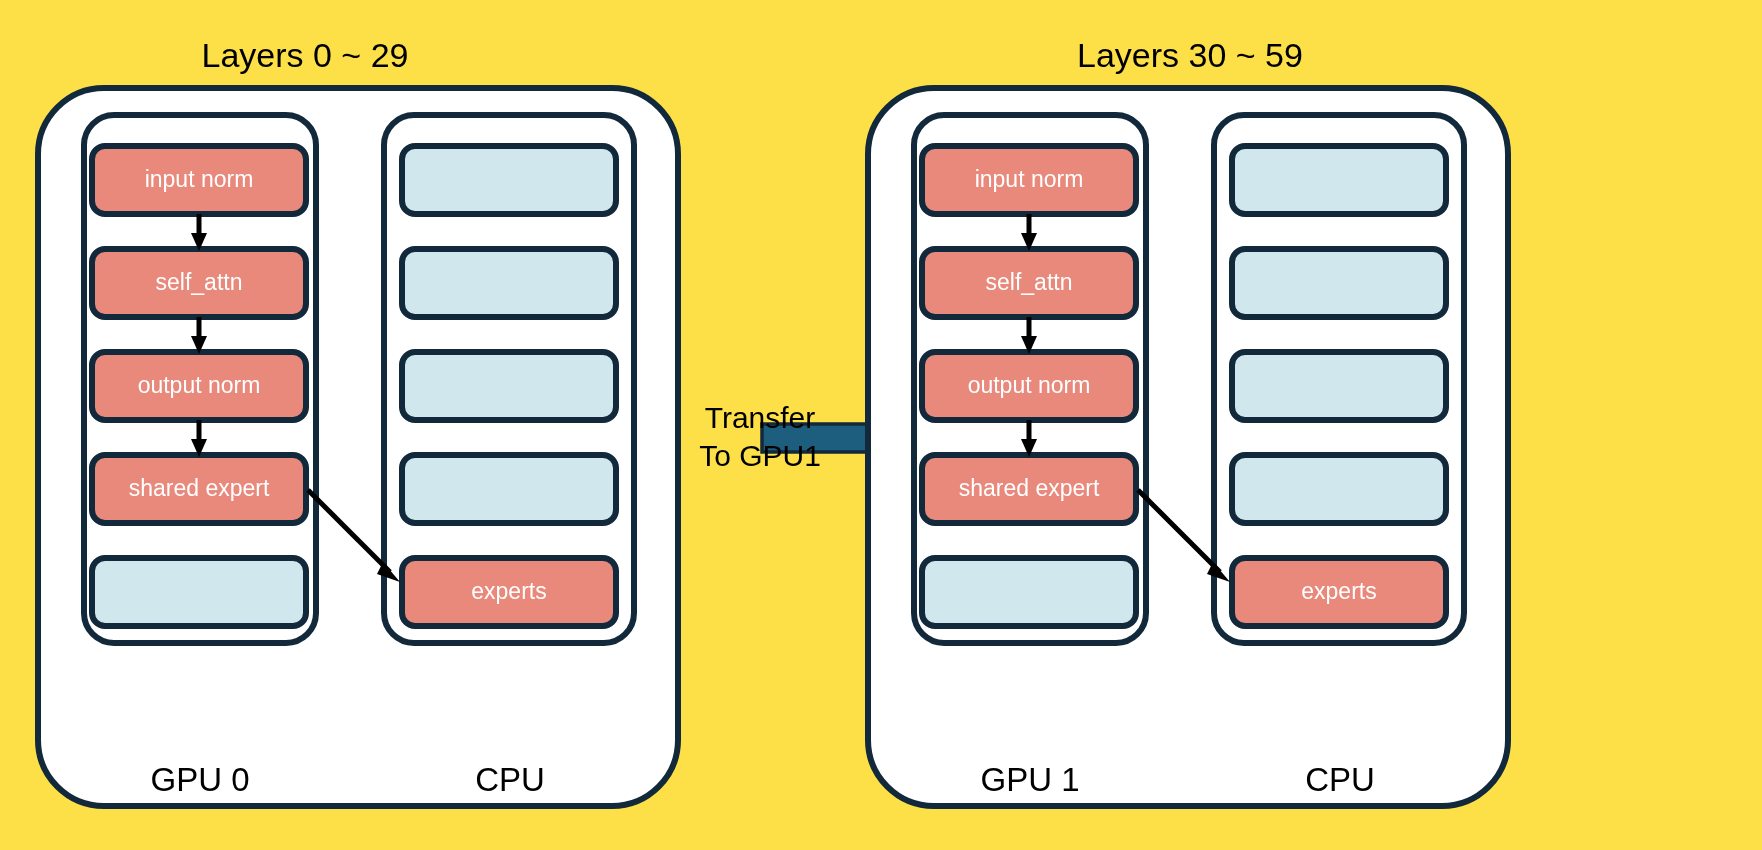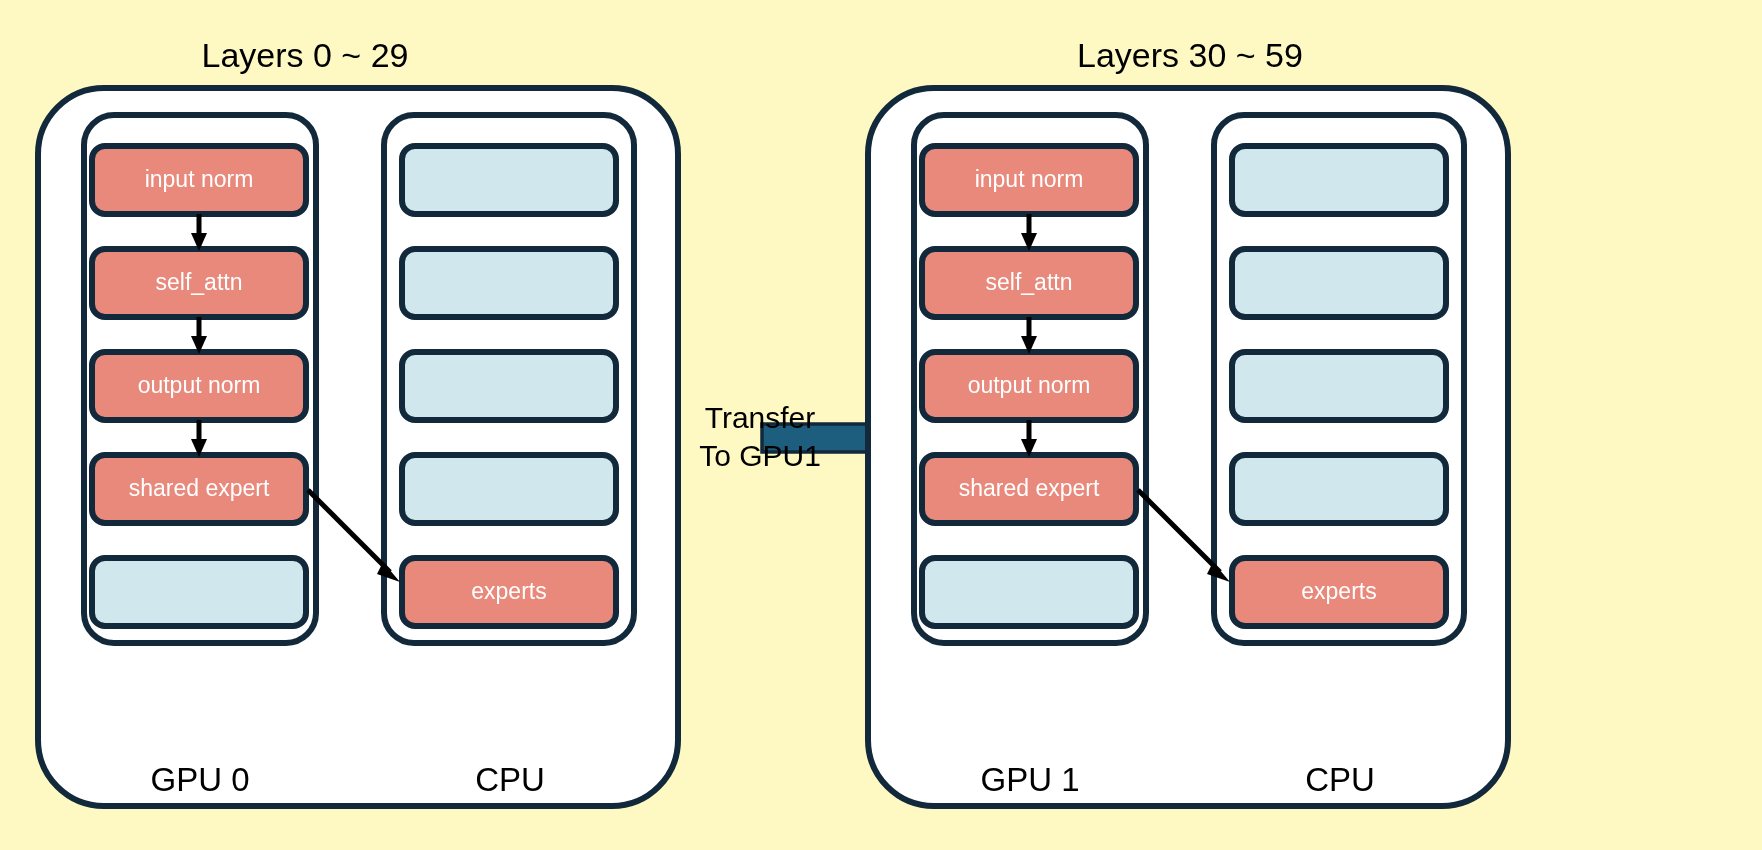--- a/index.html
+++ b/index.html
@@ -11,21 +11,21 @@
   body {
     width: 1762px;
     height: 850px;
     overflow: hidden;
     font-family: "Liberation Sans", sans-serif;
   }
   #stage {
     position: relative;
     width: 1762px;
     height: 850px;
-    background: #fef9c3;
+    background: #fde047;
   }
   #diagram-svg {
     position: absolute;
     left: 0;
     top: 0;
     width: 1762px;
     height: 850px;
     display: block;
   }
   .panel-title {

